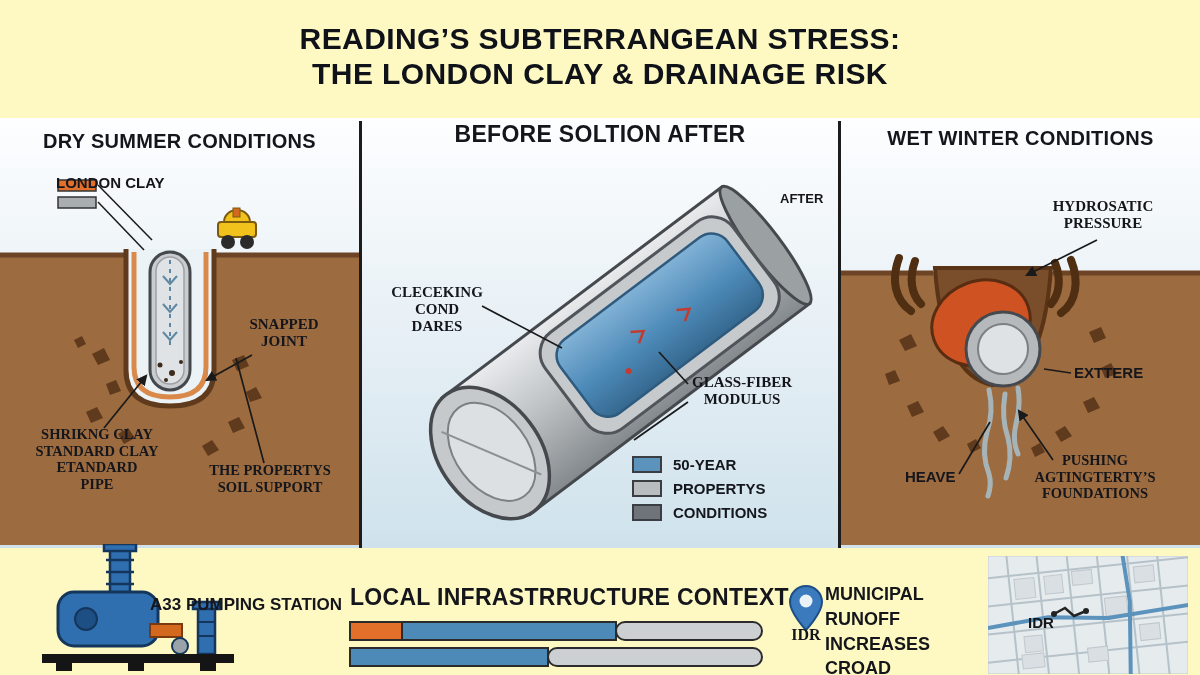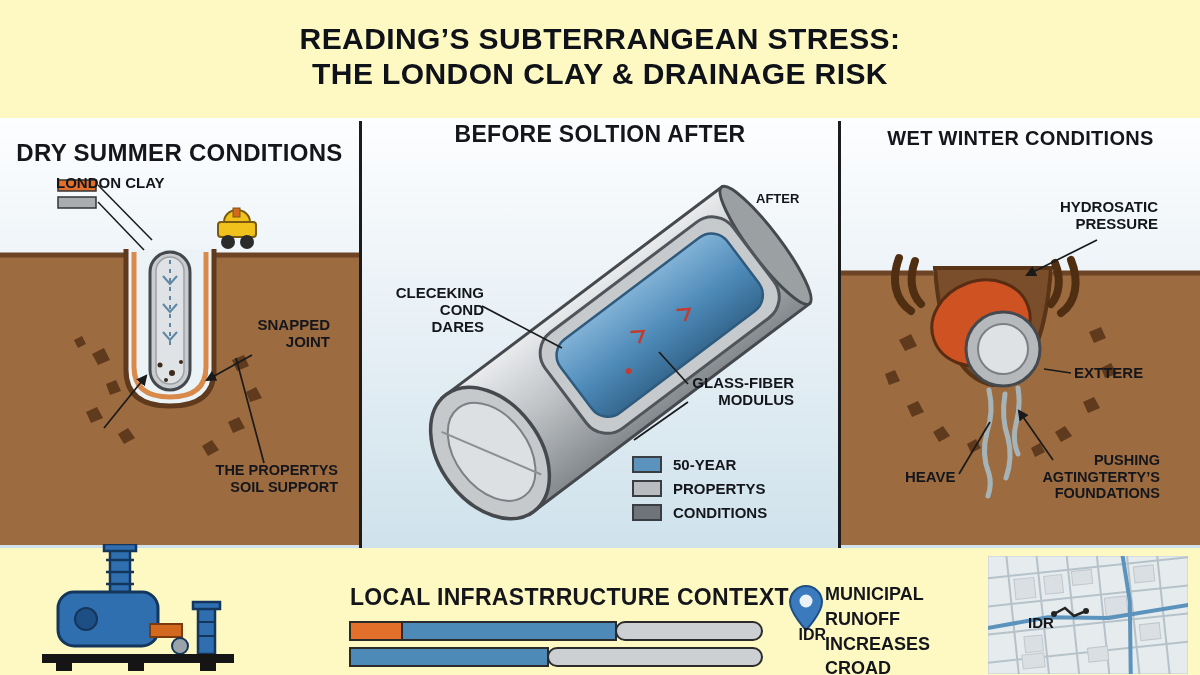--- a/index.html
+++ b/index.html
@@ -7,40 +7,40 @@
   body { font-family:"Liberation Sans", sans-serif; }
   #stage { position:relative; width:1200px; height:675px; background:#fef9c3; overflow:hidden; }
   .abs { position:absolute; }
   .sky-band { position:absolute; left:0; top:118px; width:1200px; height:430px;
               background:linear-gradient(180deg,#fdfeff 0%, #e9f1f6 45%, #cfe2ec 100%); }
   .divider { position:absolute; top:121px; height:427px; width:3px; background:#1c1c1c; }
   .title-line { position:absolute; left:0; width:1200px; text-align:center; font-weight:800;
                 font-size:30px; letter-spacing:.4px; color:#0f1219; }
   .panel-heading { position:absolute; font-weight:800; color:#14161c; text-align:center; letter-spacing:.3px; }
   .lbl { position:absolute; font-weight:bold; color:#14161c; white-space:pre-wrap; line-height:1.14; }
-  .ctr { text-align:right; }
+  .ctr { text-align:center;font-family:Liberation Serif, serif; }
   .legend { position:absolute; left:632px; top:456px; }
   .legend-row { display:flex; align-items:center; gap:11px; margin-bottom:7px; }
   .swatch { width:30px; height:17px; border:2px solid #3a3e42; display:inline-block; }
   .legend-label { font-weight:bold; font-size:15px; color:#14161c;text-align:center; }
 </style>
 </head>
 <body>
 
 <div id="stage">
 
   <div class="sky-band"></div>
 
   <div class="title-line" style="top:22px">READING’S SUBTERRANGEAN STRESS:</div>
   <div class="title-line" style="top:57px">THE LONDON CLAY &amp; DRAINAGE RISK</div>
 
   <div class="divider" style="left:359px"></div>
   <div class="divider" style="left:838px"></div>
 
-  <div class="panel-heading" style="left:0;width:359px;top:139px;font-size:24px">DRY SUMMER CONDITIONS</div>
+  <div class="panel-heading" style="left:0;width:359px;top:130px;font-size:20px">DRY SUMMER CONDITIONS</div>
   <div class="panel-heading" style="left:362px;width:476px;top:121px;font-size:23px">BEFORE SOLTION AFTER</div>
   <div class="panel-heading" style="left:841px;width:359px;top:127px;font-size:20px">WET WINTER CONDITIONS</div>
 
   <svg class="abs" style="left:0;top:118px" width="359" height="430" viewBox="0 0 359 430">
     <defs>
       <marker id="ahL" viewBox="0 0 10 10" refX="8" refY="5" markerWidth="6.5" markerHeight="6.5" orient="auto">
         <path d="M0,0 L10,5 L0,10 Z" fill="#1a1a1a"></path>
       </marker>
     </defs>
     <g>
@@ -178,24 +178,28 @@
       <line x1="256" y1="122" x2="186" y2="157" marker-end="url(#ahR)"></line>
       <line x1="230" y1="255" x2="203" y2="251"></line>
       <line x1="118" y1="356" x2="149" y2="304"></line>
       <line x1="212" y1="342" x2="178" y2="293" marker-end="url(#ahR)"></line>
     </g>
   </svg>
 
   <div class="lbl" style="left:56px;top:174px;width:140px;font-size:15px">LONDON CLAY</div>
   <div class="lbl ctr" style="left:238px;top:316px;width:92px;font-size:15px">SNAPPED
 JOINT</div>
+  <div class="lbl ctr" style="left:28px;top:426px;width:138px;font-size:14.5px">SHRIKNG CLAY
+STANDARD CLAY
+ETANDARD
+PIPE</div>
   <div class="lbl ctr" style="left:202px;top:462px;width:136px;font-size:14.5px">THE PROPERTYS
 SOIL SUPPORT</div>
 
-  <div class="lbl" style="left:756px;top:192px;font-size:13px">AFTER</div>
+  <div class="lbl" style="left:780px;top:192px;font-size:13px">AFTER</div>
   <div class="lbl ctr" style="left:390px;top:284px;width:94px;font-size:15px">CLECEKING
 COND DARES</div>
   <div class="lbl ctr" style="left:690px;top:374px;width:104px;font-size:15px">GLASS-FIBER
 MODULUS</div>
 
   <div class="legend">
     <div class="legend-row">
       <span class="swatch" style="background-color: rgb(91, 147, 189);"></span>
       <span class="legend-label">50-YEAR</span>
     </div>
@@ -229,20 +233,21 @@
     <rect x="168" y="62" width="17" height="48" fill="#2f6fb0" stroke="#14365c" stroke-width="2.5"></rect>
     <rect x="163" y="58" width="27" height="7" fill="#2f6fb0" stroke="#14365c" stroke-width="2.5"></rect>
     <line x1="169" y1="78" x2="184" y2="78" stroke="#14365c" stroke-width="2"></line>
     <line x1="169" y1="92" x2="184" y2="92" stroke="#14365c" stroke-width="2"></line>
     <circle cx="150" cy="102" r="8" fill="#9aa3a9" stroke="#14365c" stroke-width="2"></circle>
     <rect x="12" y="110" width="192" height="9" fill="#151515"></rect>
     <rect x="26" y="119" width="16" height="8" fill="#151515"></rect>
     <rect x="98" y="119" width="16" height="8" fill="#151515"></rect>
     <rect x="170" y="119" width="16" height="8" fill="#151515"></rect>
   </svg>
+  <div class="lbl" style="left:150px;top:595px;font-size:17px">A33 PUMPING STATION</div>
 
   <div class="lbl" style="left:350px;top:584px;font-size:23px;letter-spacing:.3px">LOCAL INFRASTRRUCTURE CONTEXT</div>
   <svg class="abs" style="left:348px;top:618px" width="418" height="54" viewBox="0 0 418 54">
     <rect x="2" y="4" width="52" height="18" fill="#e2702a" stroke="#2b2b2b" stroke-width="2"></rect>
     <rect x="54" y="4" width="214" height="18" fill="#4d8ab8" stroke="#2b2b2b" stroke-width="2"></rect>
     <rect x="268" y="4" width="146" height="18" rx="9" fill="#ccd0d3" stroke="#2b2b2b" stroke-width="2"></rect>
     <rect x="2" y="30" width="198" height="18" fill="#4d8ab8" stroke="#2b2b2b" stroke-width="2"></rect>
     <rect x="200" y="30" width="214" height="18" rx="9" fill="#ccd0d3" stroke="#2b2b2b" stroke-width="2"></rect>
   </svg>
 

